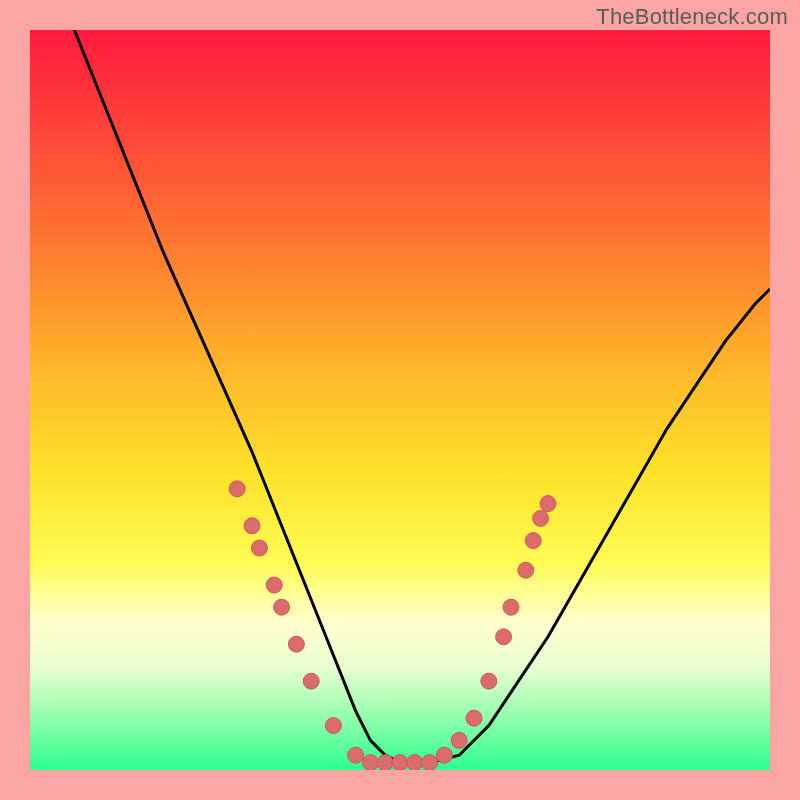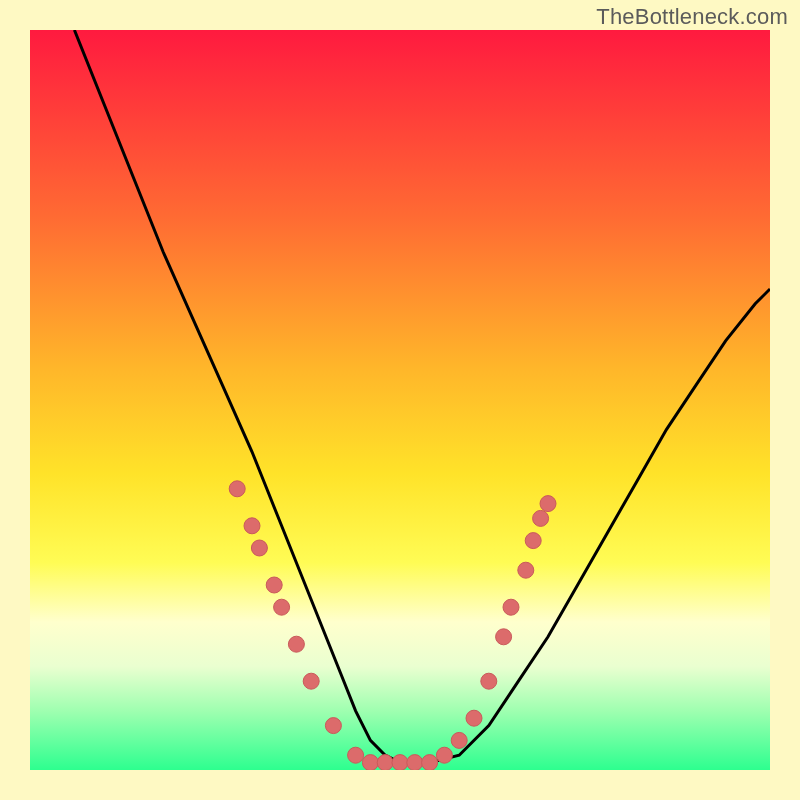--- a/index.html
+++ b/index.html
@@ -10,21 +10,21 @@
     background: #000;
     overflow: hidden;
     font-family: Arial, Helvetica, sans-serif;
   }
   .frame {
     position: absolute;
     left: 0;
     top: 0;
     width: 800px;
     height: 800px;
-    background: #fef9c3;
+    background: #fca5a5;
   }
   .plot {
     position: absolute;
     left: 30px;
     top: 30px;
     width: 740px;
     height: 740px;
     background: linear-gradient(to bottom,
       #ff1a3f 0%,
       #ff3a3a 10%,

